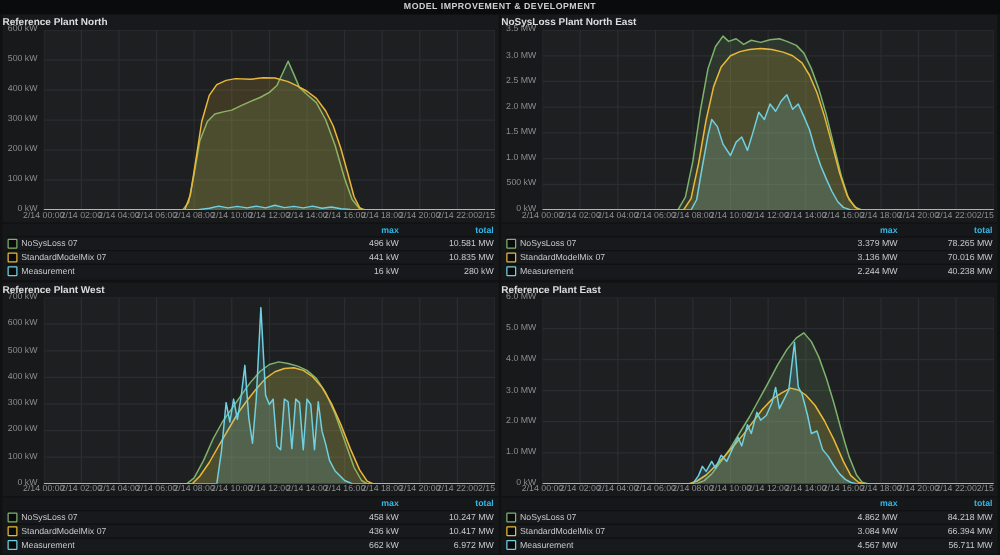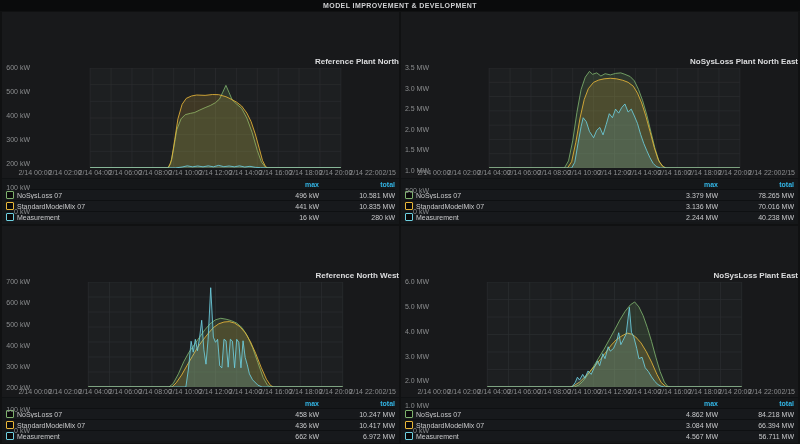--- a/index.html
+++ b/index.html
@@ -1,21 +1,21 @@
 <!DOCTYPE html>
 <html><head>
 <meta charset="utf-8">
 <style>
   html,body{margin:0;padding:0;background:#101112;}
   body{width:800px;height:444px;overflow:hidden;font-family:"Liberation Sans",sans-serif;-webkit-font-smoothing:antialiased;}
   .topbar{height:11px;background:#0a0b0c;display:flex;align-items:center;justify-content:center;}
   .topbar span{font-size:7px;font-weight:bold;letter-spacing:.4px;color:#cfd0d2;}
   .panels{display:grid;grid-template-columns:1fr 1fr;grid-template-rows:212px 217px;gap:2px;padding:1px 2px;}
   .panel{background:#18191b;display:flex;flex-direction:column;min-width:0;overflow:hidden;}
-  .ptitle{height:12px;line-height:12px;text-align:right;font-size:8px;font-weight:bold;color:#dcdddf;flex:0 0 auto;cursor:pointer;margin-top:44px;}
+  .ptitle{height:12px;line-height:12px;text-align:left;font-size:8px;font-weight:bold;color:#dcdddf;flex:0 0 auto;cursor:pointer;}
   .crow{flex:1;display:flex;min-height:0;}
   .yaxis{width:33px;position:relative;flex:0 0 auto;}
   .ytick{position:absolute;right:5px;font-size:7px;color:#8b8d8f;white-space:nowrap;}
   .plot{flex:1;position:relative;margin-right:3px;}
   .plot svg{width:100%;height:100%;display:block;}
   .xaxis{height:10px;margin-left:33px;margin-right:3px;position:relative;flex:0 0 auto;}
   .xtick{position:absolute;top:1px;font-size:7px;color:#8b8d8f;white-space:nowrap;transform:translateX(-50%);}
   .xtick.last{transform:none;right:0;}
   .legend{flex:0 0 auto;padding:0 4px 2px 4px;border-top:1px solid #101214;background:#151719;}
   .lhead,.lrow{display:flex;align-items:center;height:10px;}
@@ -207,21 +207,21 @@
       <div class="lrow">
         <span class="lmark" style="border-color: rgb(110, 208, 224);"></span>
         <span class="lname">Measurement</span>
         <span class="lval cmax">2.244 MW</span>
         <span class="lval ctot">40.238 MW</span>
       </div>
     </div>
   </div>
 
   <div class="panel">
-    <div class="ptitle">Reference North West</div>
+    <div class="ptitle">Reference Plant West</div>
     <div class="crow">
       <div class="yaxis">
           <div class="ytick" style="top: 145px;">0 kW</div>
           <div class="ytick" style="top: 123.714px;">100 kW</div>
           <div class="ytick" style="top: 102.429px;">200 kW</div>
           <div class="ytick" style="top: 81.1429px;">300 kW</div>
           <div class="ytick" style="top: 59.8571px;">400 kW</div>
           <div class="ytick" style="top: 38.5714px;">500 kW</div>
           <div class="ytick" style="top: 17.2857px;">600 kW</div>
           <div class="ytick" style="top: -4px;">700 kW</div>
@@ -297,21 +297,21 @@
       <div class="lrow">
         <span class="lmark" style="border-color: rgb(110, 208, 224);"></span>
         <span class="lname">Measurement</span>
         <span class="lval cmax">662 kW</span>
         <span class="lval ctot">6.972 MW</span>
       </div>
     </div>
   </div>
 
   <div class="panel">
-    <div class="ptitle">NoSysLoss Plant East</div>
+    <div class="ptitle">Reference Plant East</div>
     <div class="crow">
       <div class="yaxis">
           <div class="ytick" style="top: 145px;">0 kW</div>
           <div class="ytick" style="top: 120.167px;">1.0 MW</div>
           <div class="ytick" style="top: 95.3333px;">2.0 MW</div>
           <div class="ytick" style="top: 70.5px;">3.0 MW</div>
           <div class="ytick" style="top: 45.6667px;">4.0 MW</div>
           <div class="ytick" style="top: 20.8333px;">5.0 MW</div>
           <div class="ytick" style="top: -4px;">6.0 MW</div>
         </div>

